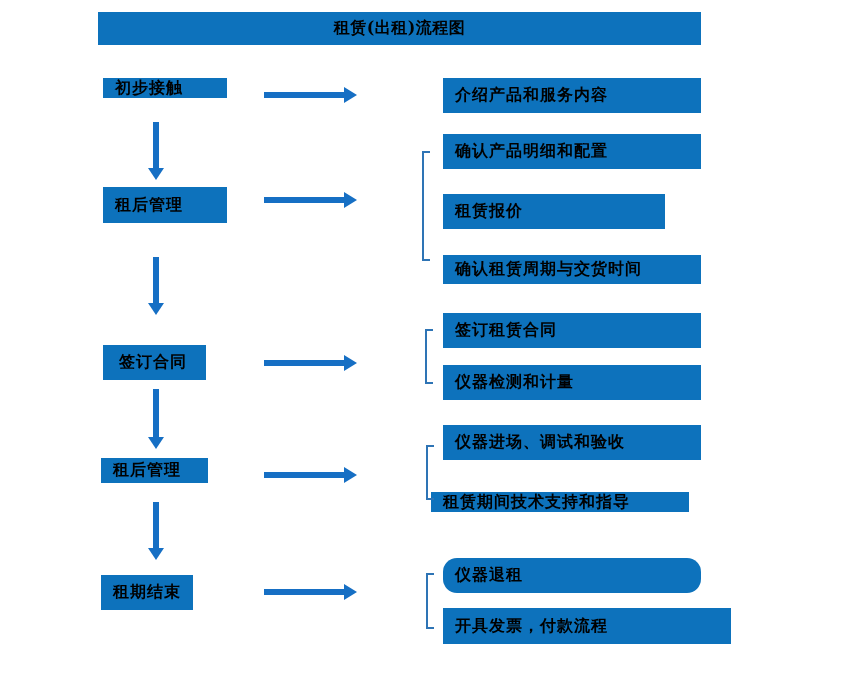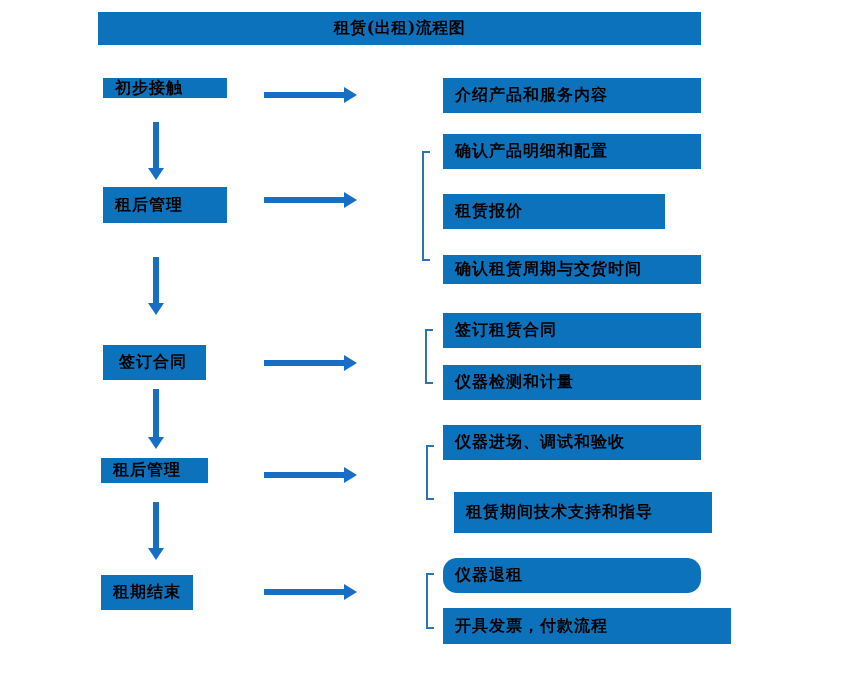--- a/index.html
+++ b/index.html
@@ -76,21 +76,21 @@
   <div class="bluebox" style="left:101px; top:458px; width:107px; height:25px;">租后管理</div>
   <div class="bluebox" style="left:101px; top:575px; width:92px; height:35px;">租期结束</div>
 
   <div class="bluebox" style="left:443px; top:78px; width:258px; height:35px;">介绍产品和服务内容</div>
   <div class="bluebox" style="left:443px; top:134px; width:258px; height:35px;">确认产品明细和配置</div>
   <div class="bluebox" style="left:443px; top:194px; width:222px; height:35px;">租赁报价</div>
   <div class="bluebox" style="left:443px; top:255px; width:258px; height:29px;">确认租赁周期与交货时间</div>
   <div class="bluebox" style="left:443px; top:313px; width:258px; height:35px;">签订租赁合同</div>
   <div class="bluebox" style="left:443px; top:425px; width:258px; height:35px;">仪器进场、调试和验收</div>
   <div class="bluebox" style="left:443px; top:365px; width:258px; height:35px;">仪器检测和计量</div>
-  <div class="bluebox" style="left:454px; top:492px; width:258px; height:41px;">租赁期间技术支持和指导</div>
+  <div class="bluebox" style="left:431px; top:492px; width:258px; height:20px;">租赁期间技术支持和指导</div>
   <div class="bluebox" style="left:443px; top:558px; width:258px; height:35px;border-radius:14px;">仪器退租</div>
   <div class="bluebox" style="left:443px; top:608px; width:288px; height:36px;">开具发票，付款流程</div>
 
   <div class="varrow" style="left:148px; top:122px; height:58px;">
     <div class="shaft" style="height:46px;"></div>
     <div class="head"></div>
   </div>
   <div class="varrow" style="left:148px; top:257px; height:58px;">
     <div class="shaft" style="height:46px;"></div>
     <div class="head"></div>

